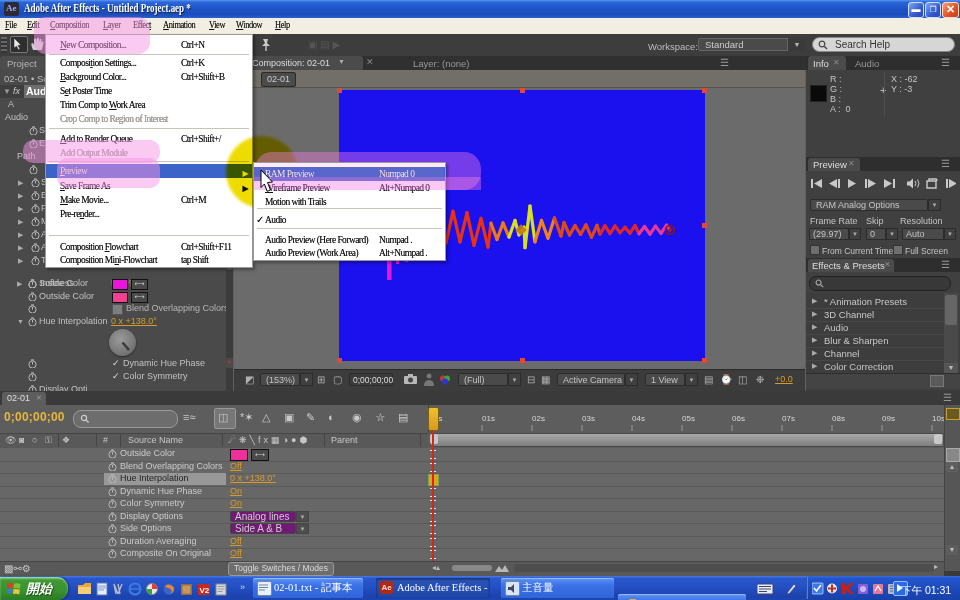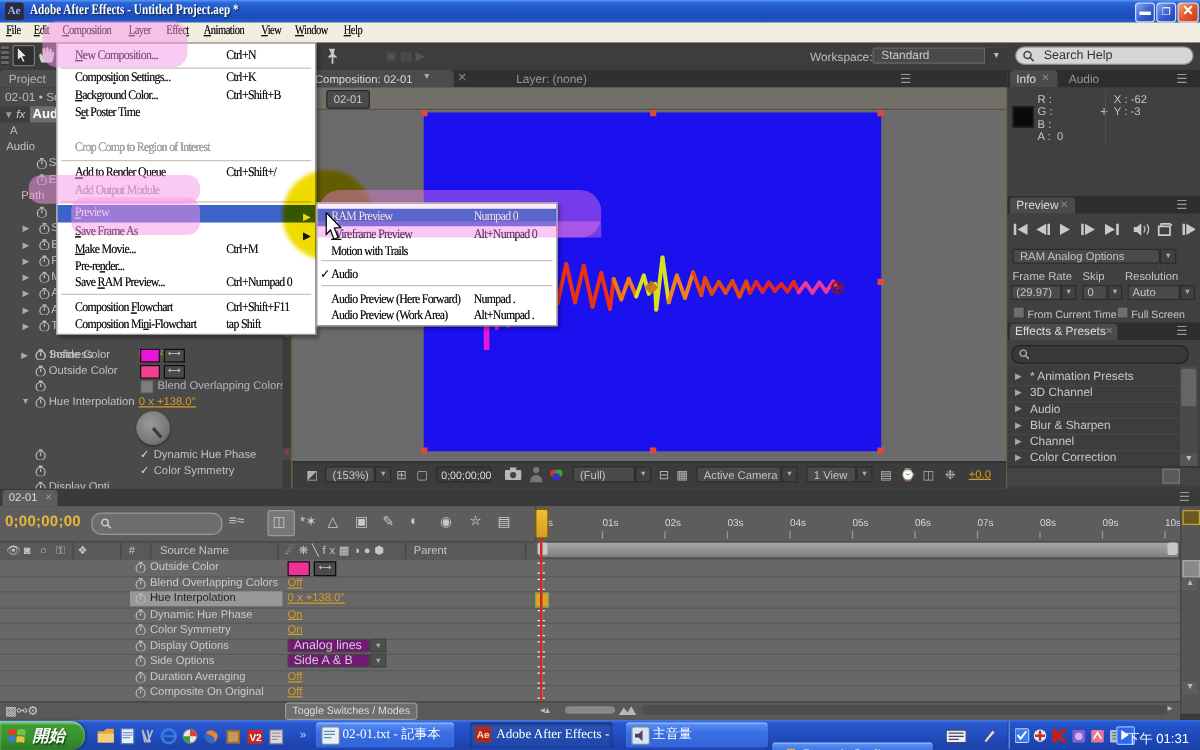--- a/index.html
+++ b/index.html
@@ -691,20 +691,23 @@
           <span class="t"><u>B</u>ackground Color...</span>
           <span class="s">Ctrl+Shift+B</span>
         </div>
     <div class="mi" style="top:21px;">
           <span class="t">Composi<u>t</u>ion Settings...</span>
           <span class="s">Ctrl+K</span>
         </div>
     <div class="mi" style="top:49px;">
           <span class="t">S<u>e</u>t Poster Time</span>
         </div>
+    <div class="mi" style="top:63px;">
+          <span class="t">Trim Comp to <u>W</u>ork Area</span>
+        </div>
     <div class="mi gray" style="top:77px;">
           <span class="t">Crop Comp to Region of Interest</span>
         </div>
     <div class="msep" style="top:93px;"></div>
     <div class="mi" style="top:97px;">
           <span class="t"><u>A</u>dd to Render Queue</span>
           <span class="s">Ctrl+Shift+/</span>
         </div>
     <div class="mi gray" style="top:111px;">
           <span class="t">Add Output Module</span>
@@ -717,24 +720,20 @@
     <div class="mi" style="top:144px;">
           <span class="t"><u>S</u>ave Frame As</span>
           <span class="ab" style="right:4px;top:3px;font-size:8px;">▶</span>
         </div>
     <div class="mi" style="top:158px;">
           <span class="t"><u>M</u>ake Movie...</span>
           <span class="s">Ctrl+M</span>
         </div>
     <div class="mi" style="top:171.5px;">
           <span class="t">Pre-re<u>n</u>der...</span>
-        </div>
-    <div class="mi" style="top:185px;">
-          <span class="t">Save <u>R</u>AM Preview...</span>
-          <span class="s">Ctrl+Numpad 0</span>
         </div>
     <div class="msep" style="top:199.5px;"></div>
     <div class="mi" style="top:204.5px;">
           <span class="t">Composition <u>F</u>lowchart</span>
           <span class="s">Ctrl+Shift+F11</span>
         </div>
     <div class="mi" style="top:218px;">
           <span class="t">Composition Mi<u>n</u>i-Flowchart</span>
           <span class="s">tap Shift</span>
         </div>

